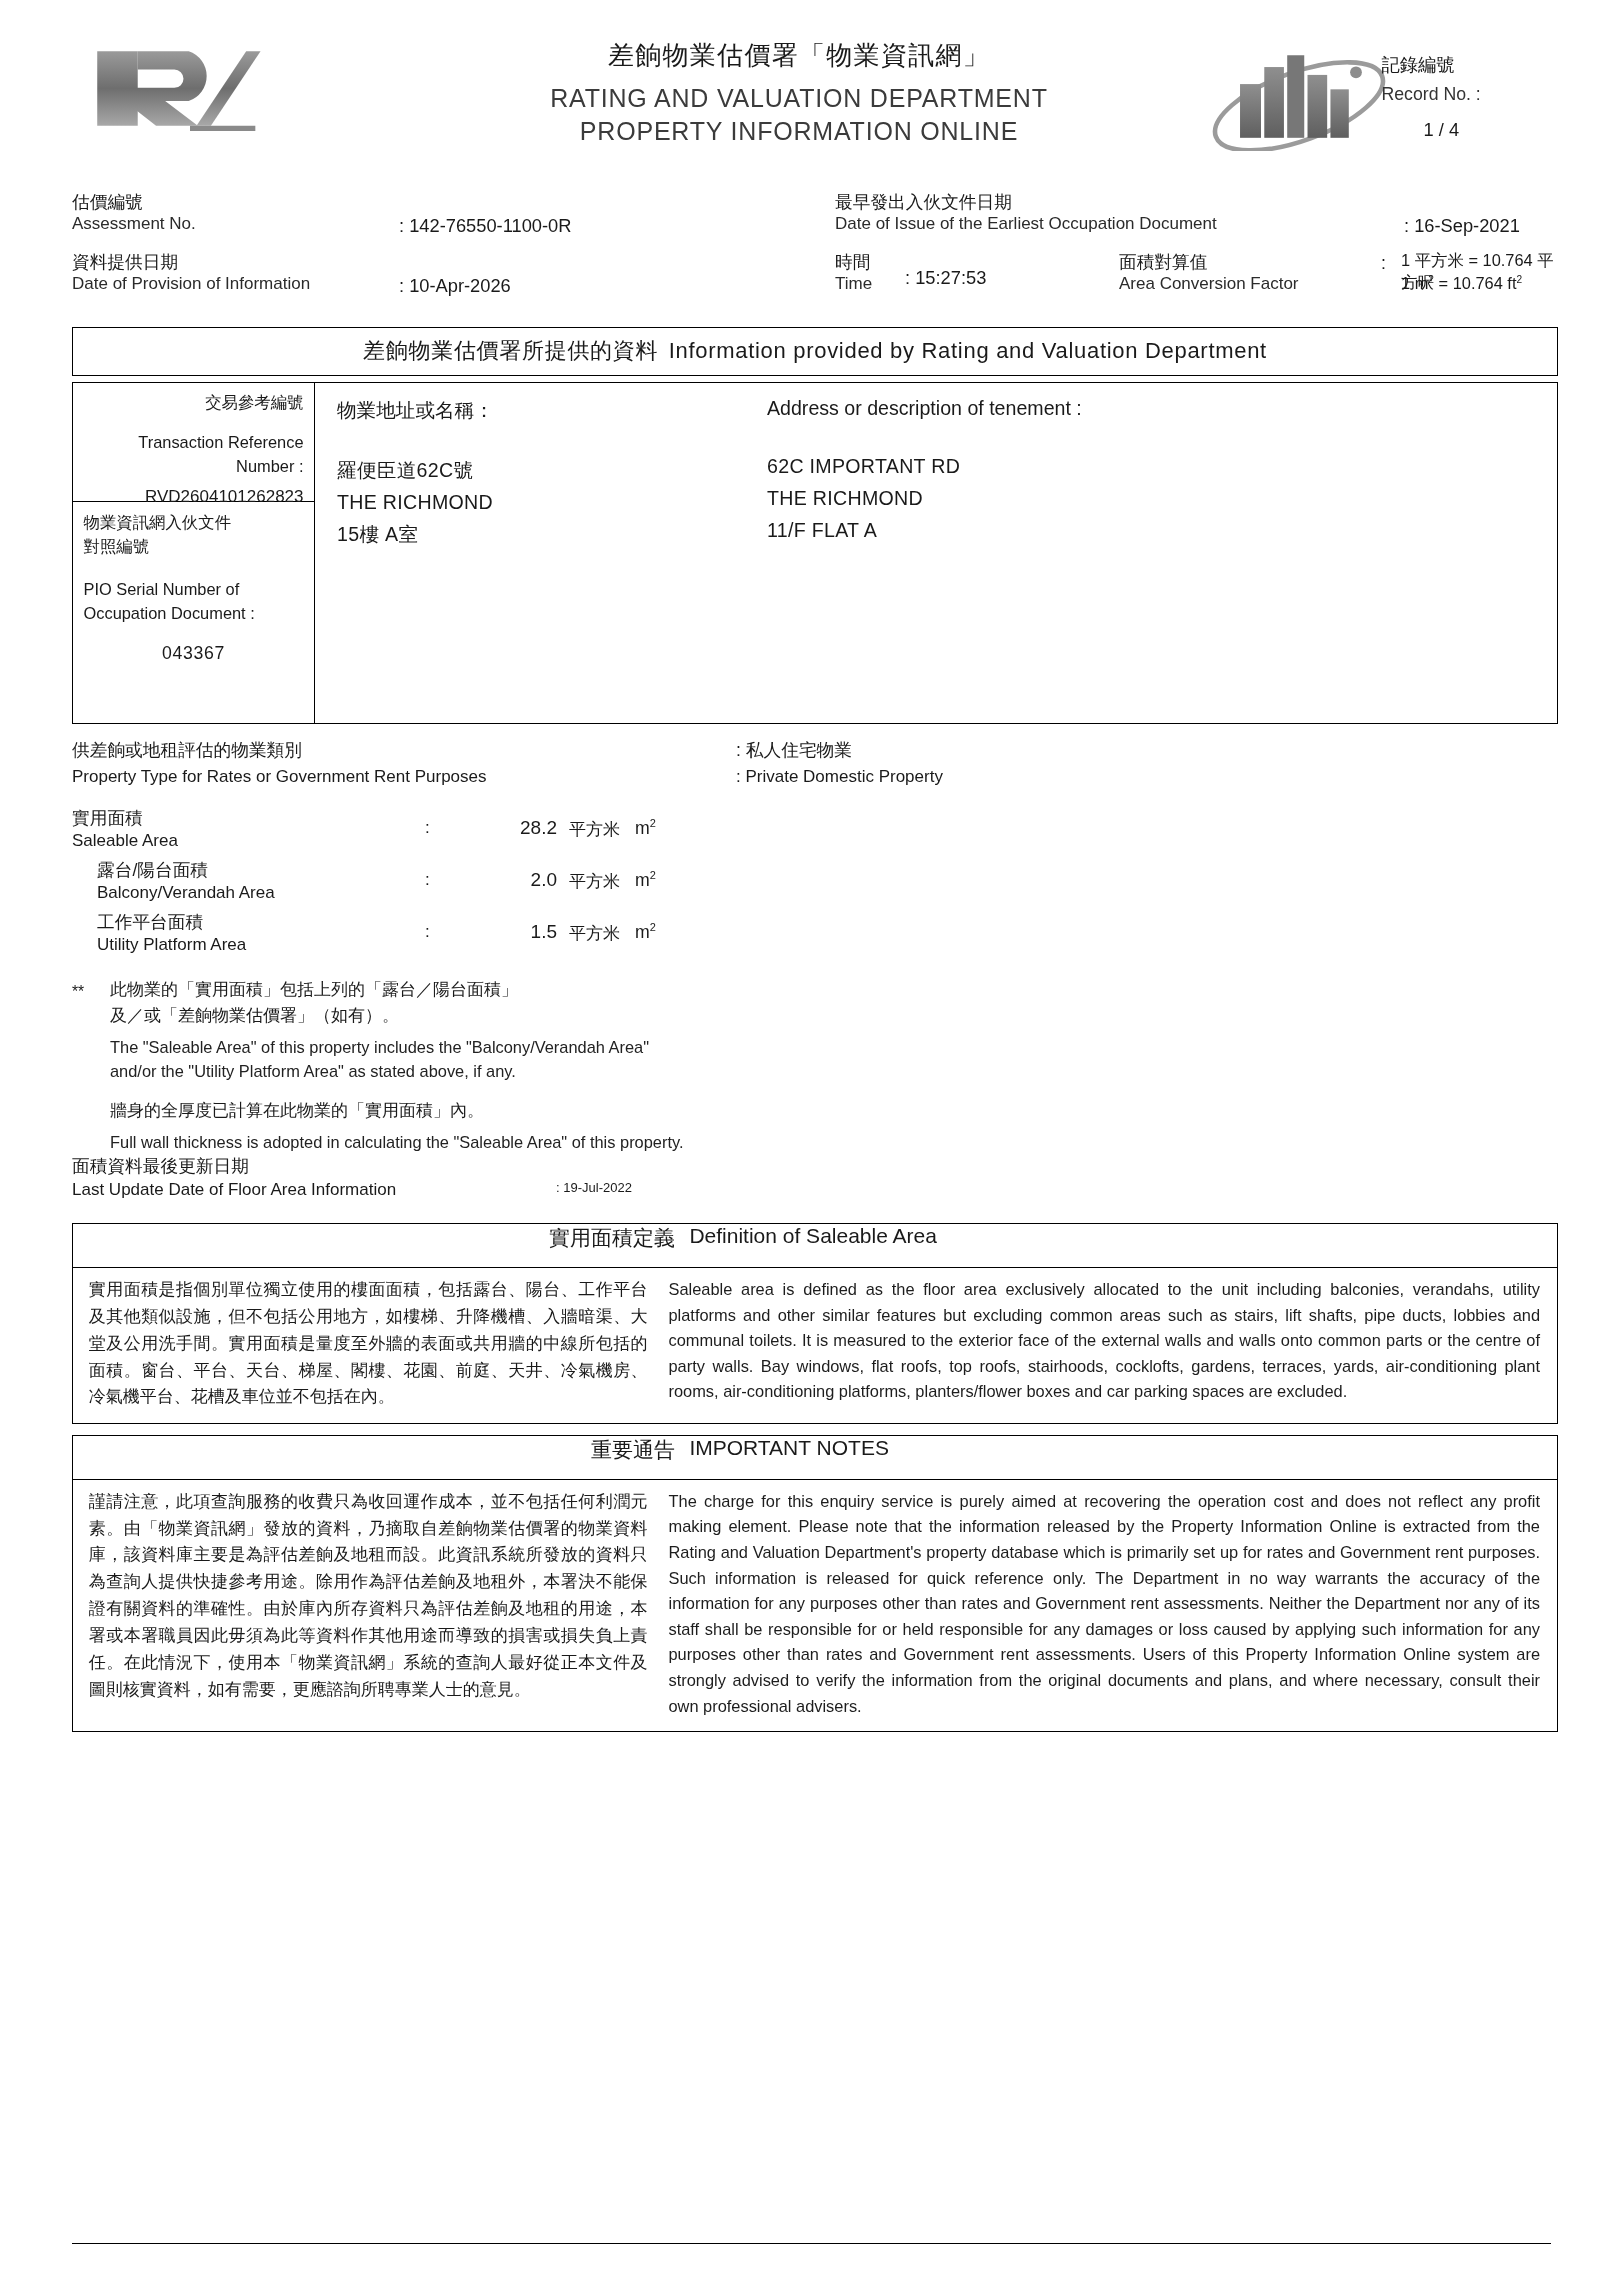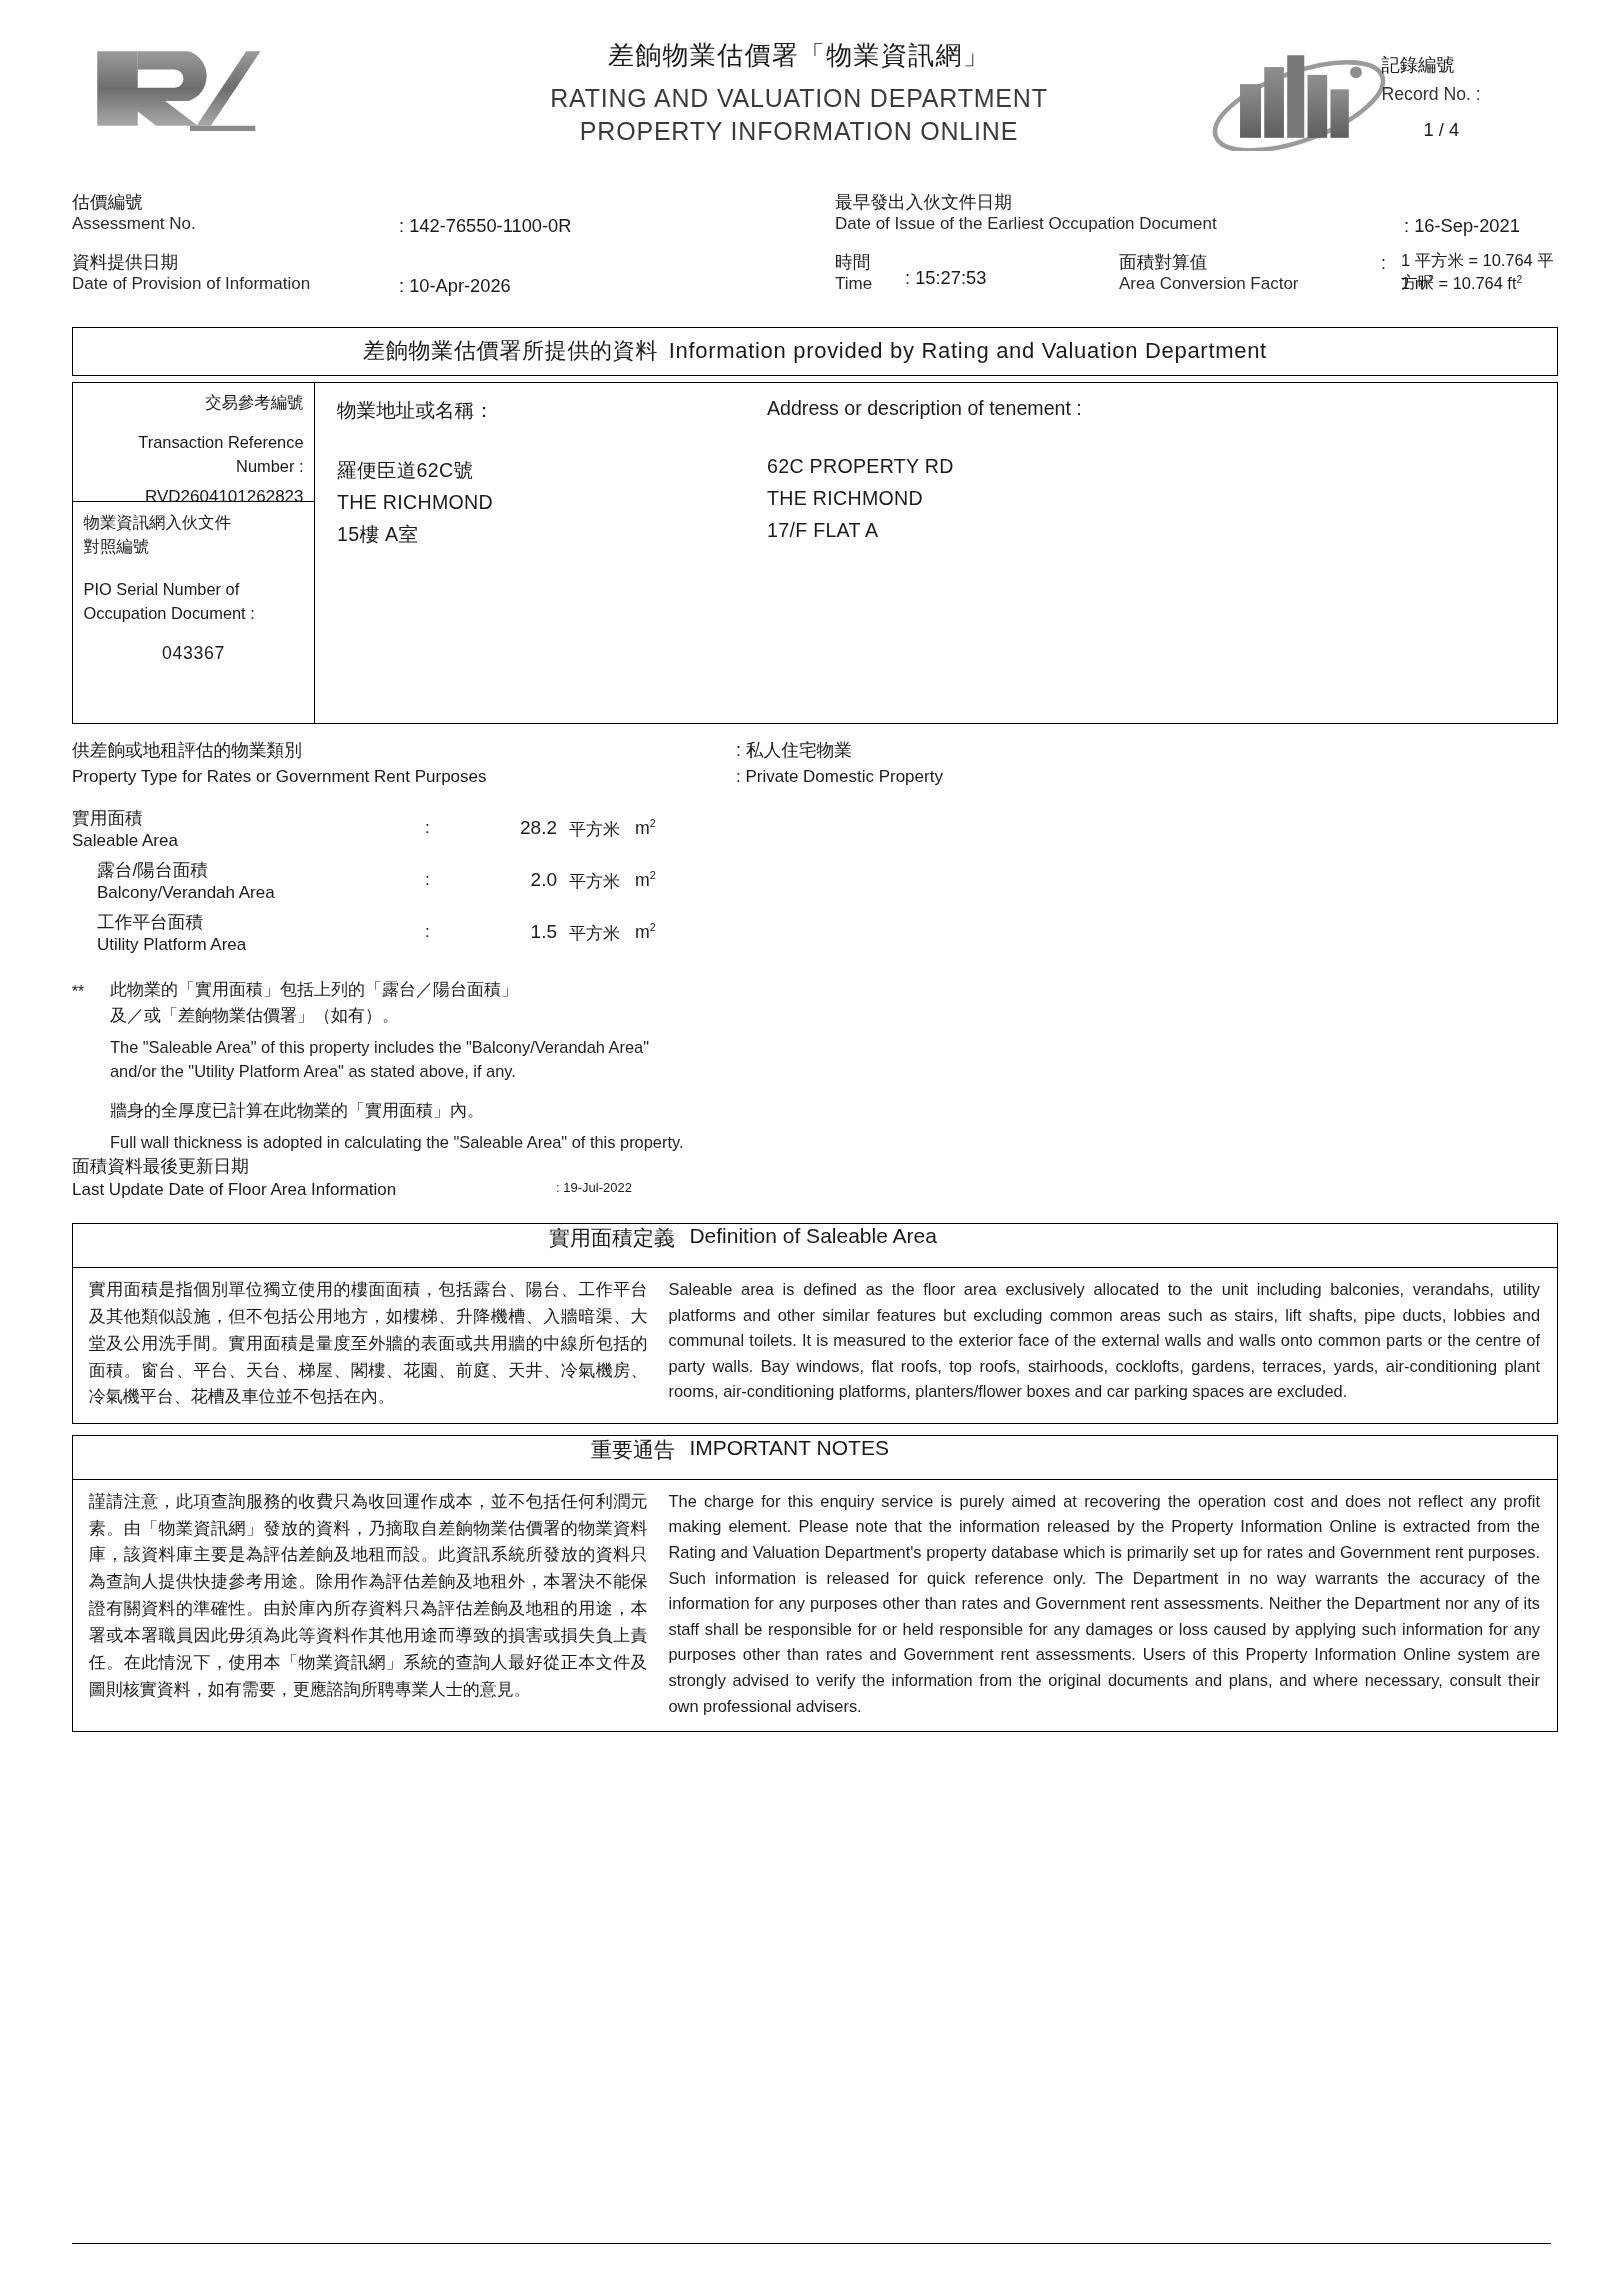--- a/index.html
+++ b/index.html
@@ -356,23 +356,23 @@
     </div>
     <div class="addr-right">
       <div class="addr-cn">
         <div class="addr-head">物業地址或名稱：</div>
         <div class="addr-line">羅便臣道62C號</div>
         <div class="addr-line">THE  RICHMOND</div>
         <div class="addr-line">15樓 A室</div>
       </div>
       <div class="addr-en">
         <div class="addr-head">Address or description of tenement :</div>
-        <div class="addr-line">62C PROPERTY RD</div>
+        <div class="addr-line">62C IMPORTANT RD</div>
         <div class="addr-line">THE RICHMOND</div>
-        <div class="addr-line">17/F FLAT A</div>
+        <div class="addr-line">11/F FLAT A</div>
       </div>
     </div>
   </div>
 
   <div class="ptype">
     <div class="cn-lbl">供差餉或地租評估的物業類別</div>
     <div class="en-lbl">Property Type for Rates or Government Rent Purposes</div>
     <div class="cn-val">: 私人住宅物業</div>
     <div class="en-val">: Private Domestic Property</div>
   </div>

